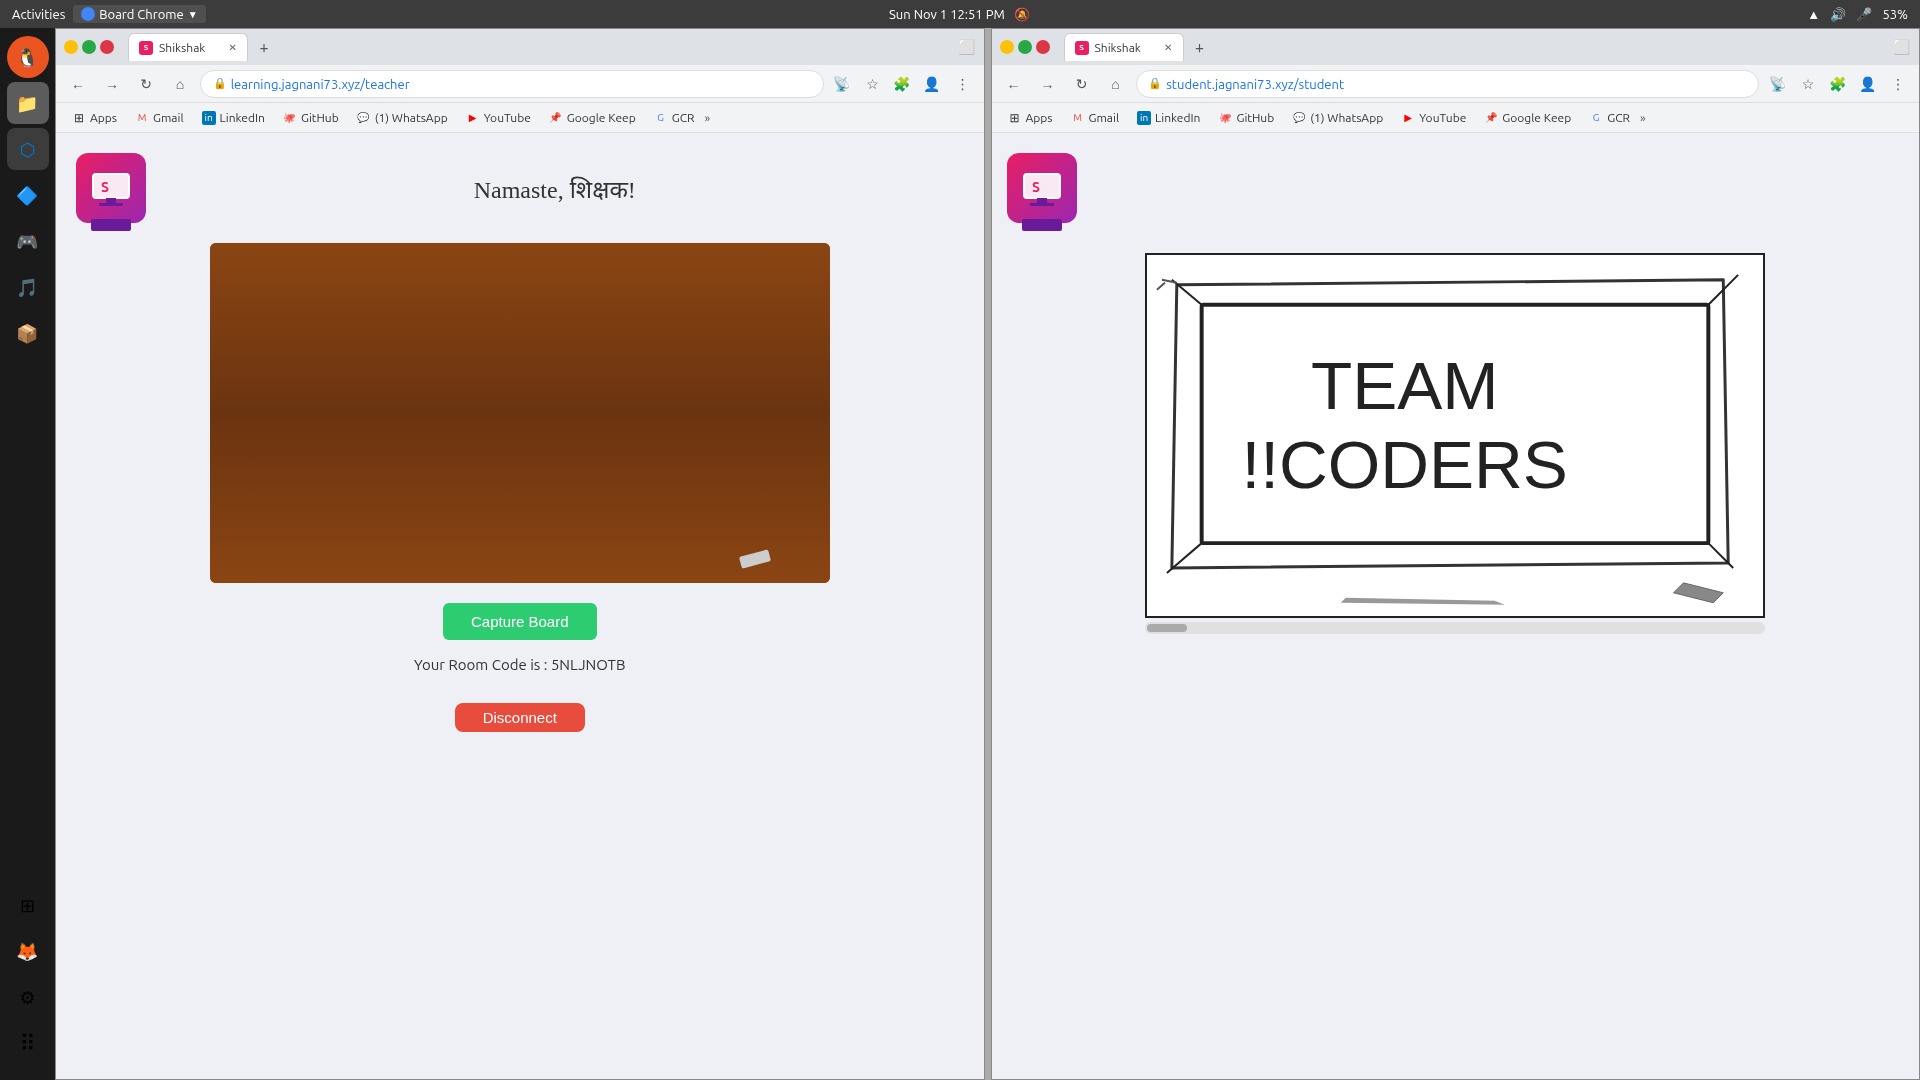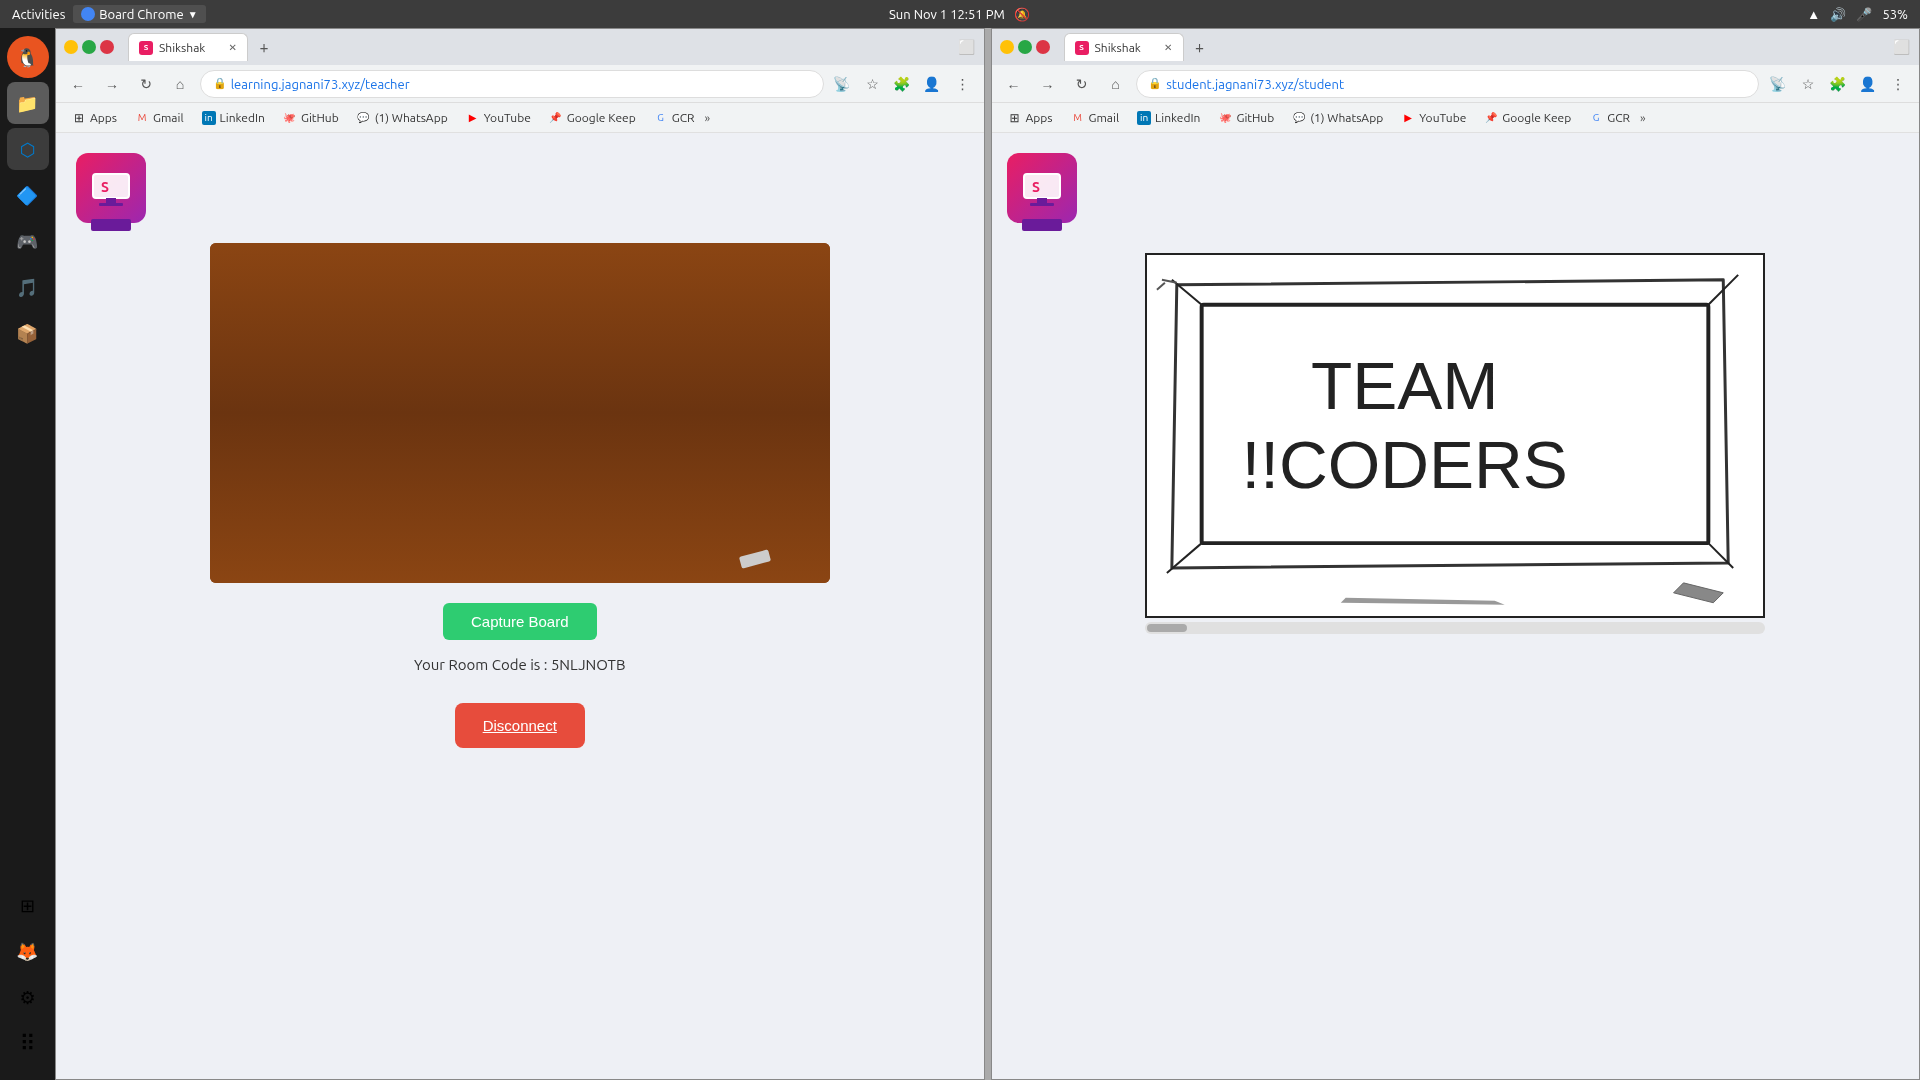--- a/index.html
+++ b/index.html
@@ -298,25 +298,24 @@
       padding: 10px 28px;
       border-radius: 6px;
       font-size: 15px;
       cursor: pointer;
       margin-bottom: 16px;
     }
     .disconnect-btn {
       background: #e74c3c;
       color: #fff;
       border: none;
-      padding: 14px 28px;
+      padding: 6px 28px;
       border-radius: 8px;
       font-size: 15px;
       cursor: pointer;
-      text-decoration: underline;
     }
     .room-code-text {
       font-size: 15px;
       color: #333;
       margin-bottom: 30px;
     }
     .room-code-bold { font-weight: normal; }
 
     
     .window-divider {
@@ -512,20 +511,23 @@
         <div class="app-header">
           <div class="app-logo">
             <svg width="40" height="36" viewBox="0 0 40 36">
               <rect x="2" y="4" width="36" height="24" rx="3" fill="white" opacity="0.9"></rect>
               <rect x="2" y="4" width="36" height="24" rx="3" fill="none" stroke="white" stroke-width="2"></rect>
               <text x="10" y="22" font-size="14" fill="#e91e63" font-weight="bold">S</text>
               <rect x="15" y="28" width="10" height="5" fill="#6a1b9a"></rect>
               <rect x="8" y="33" width="24" height="3" rx="1" fill="#6a1b9a"></rect>
             </svg>
           </div>
+          <div class="app-title-text">
+            <span>Namaste, शिक्षक!</span>
+          </div>
         </div>
 
         <div class="whiteboard-photo">
 
           <div style="position:absolute;top:0;left:0;right:0;bottom:0;background:linear-gradient(180deg, #8B4513 0%, #6B3410 50%, #8B4513 100%);"></div>
           <div class="whiteboard-inner">
             <div class="whiteboard-text-photo">
               <div>TEAM</div>
               <div>!!CODERS</div>
             </div>

